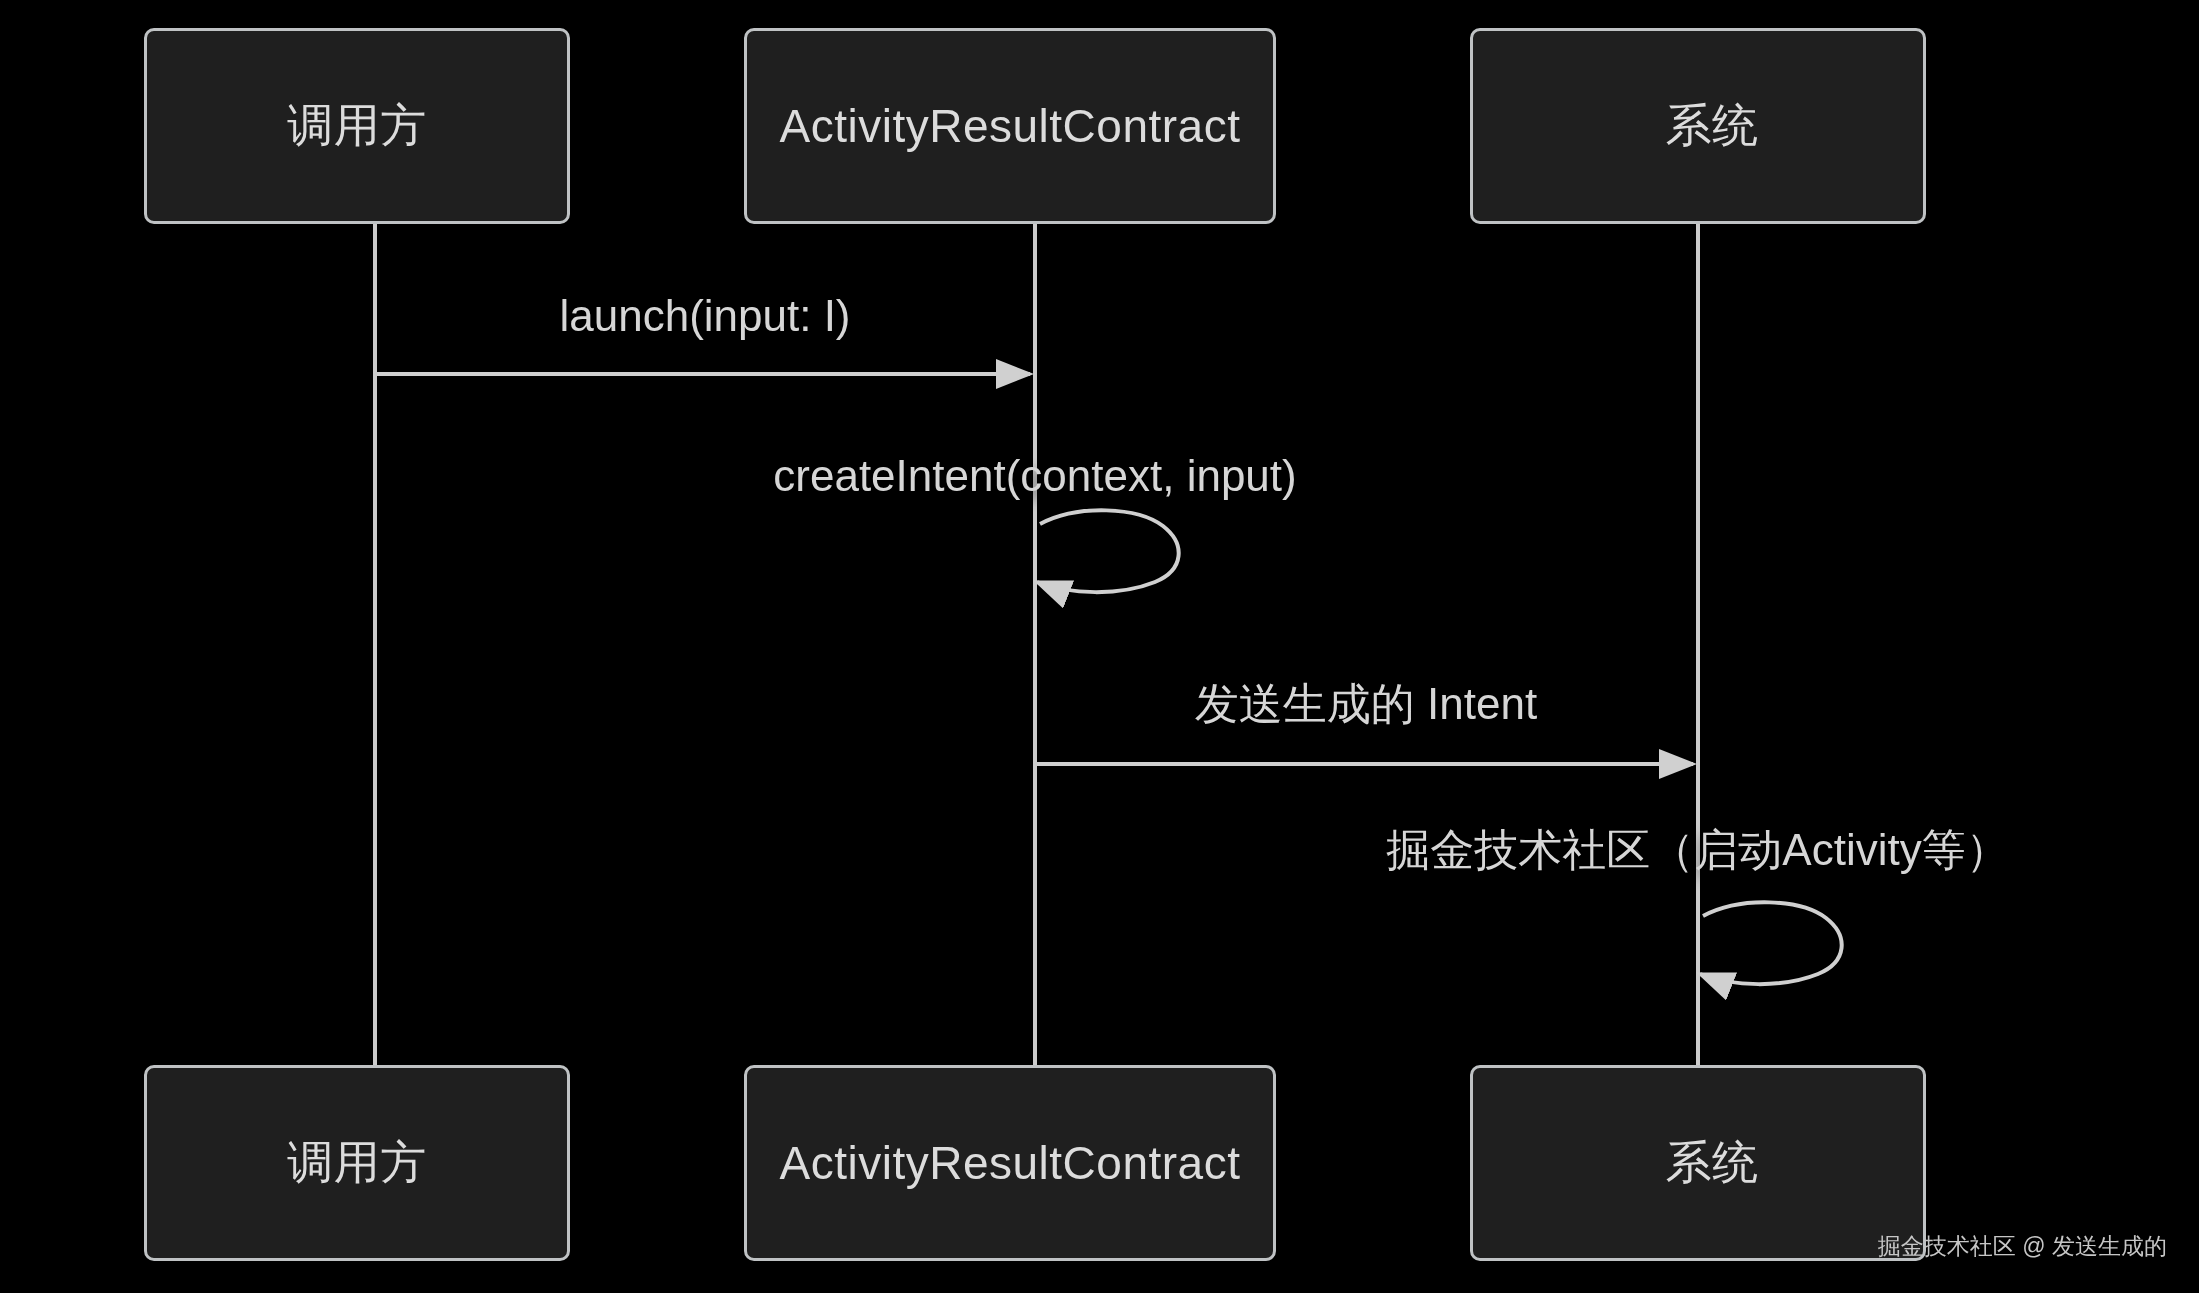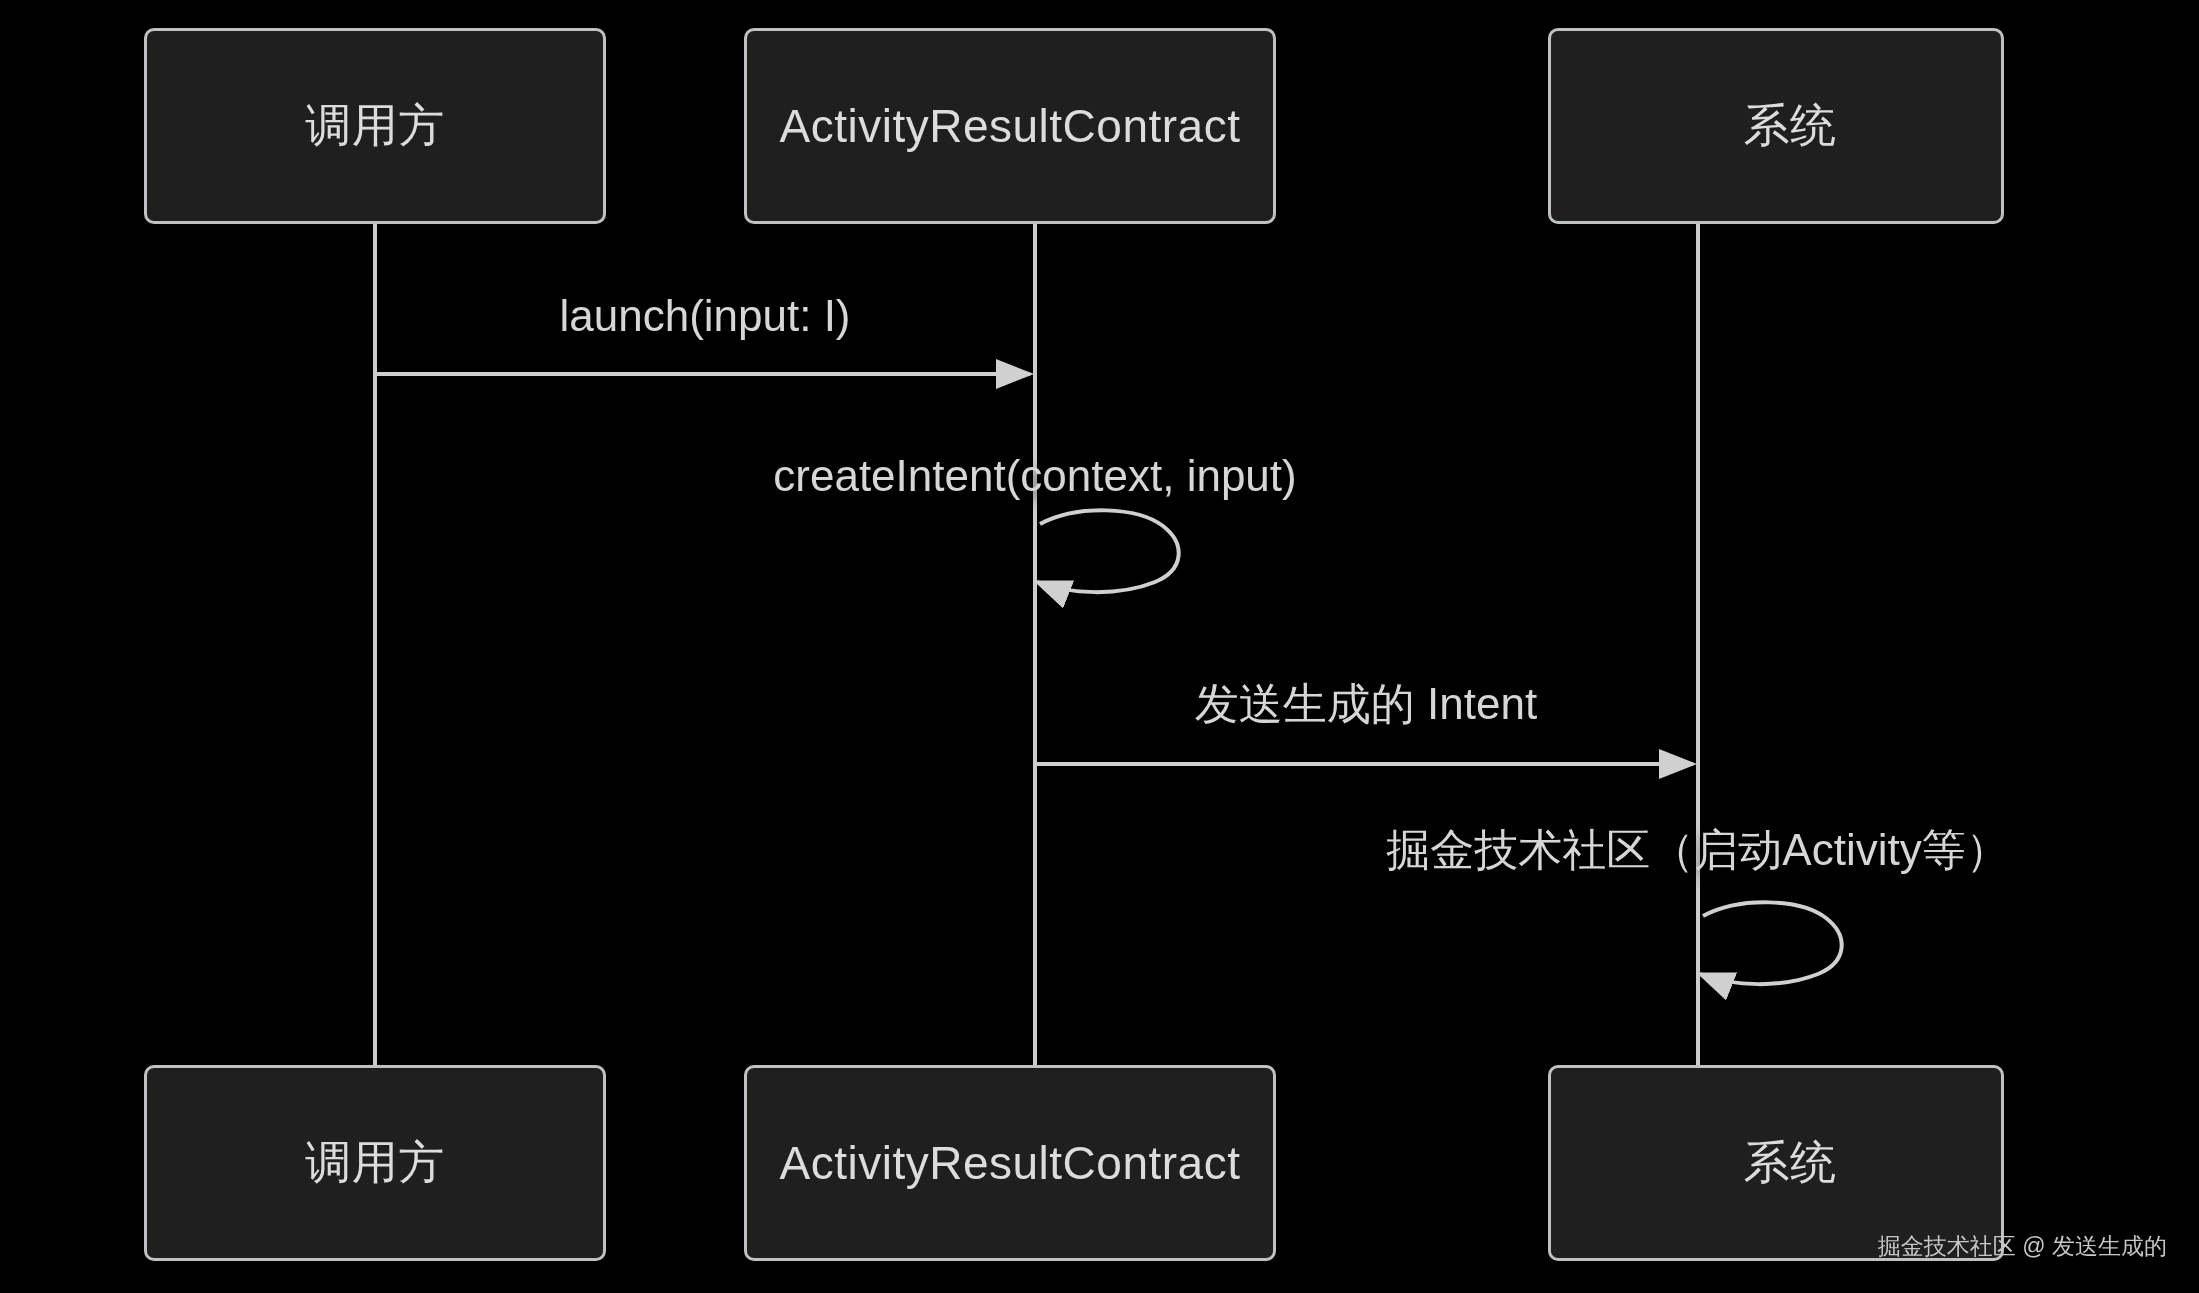--- a/index.html
+++ b/index.html
@@ -25,23 +25,23 @@
     box-sizing: border-box;
     display: flex;
     align-items: center;
     justify-content: center;
     color: #dcdcdc;
     font-size: 46px;
     letter-spacing: 0.5px;
   }
   .actor.row-top { top: 28px; }
   .actor.row-bottom { top: 1065px; }
-  .actor-1 { left: 144px; width: 462px; }
+  .actor-1 { left: 144px; width: 426px; }
   .actor-2 { left: 744px; width: 532px; }
-  .actor-3 { left: 1548px; width: 456px; padding-left: 28px; }
+  .actor-3 { left: 1470px; width: 456px; padding-left: 28px; }
   .msg {
     position: absolute;
     color: #d6d6d6;
     font-size: 44px;
     white-space: nowrap;
     transform: translate(-50%, -50%);
     text-shadow: 0 6px 14px rgba(0,0,0,0.85);
   }
   .watermark {
     position: absolute;

